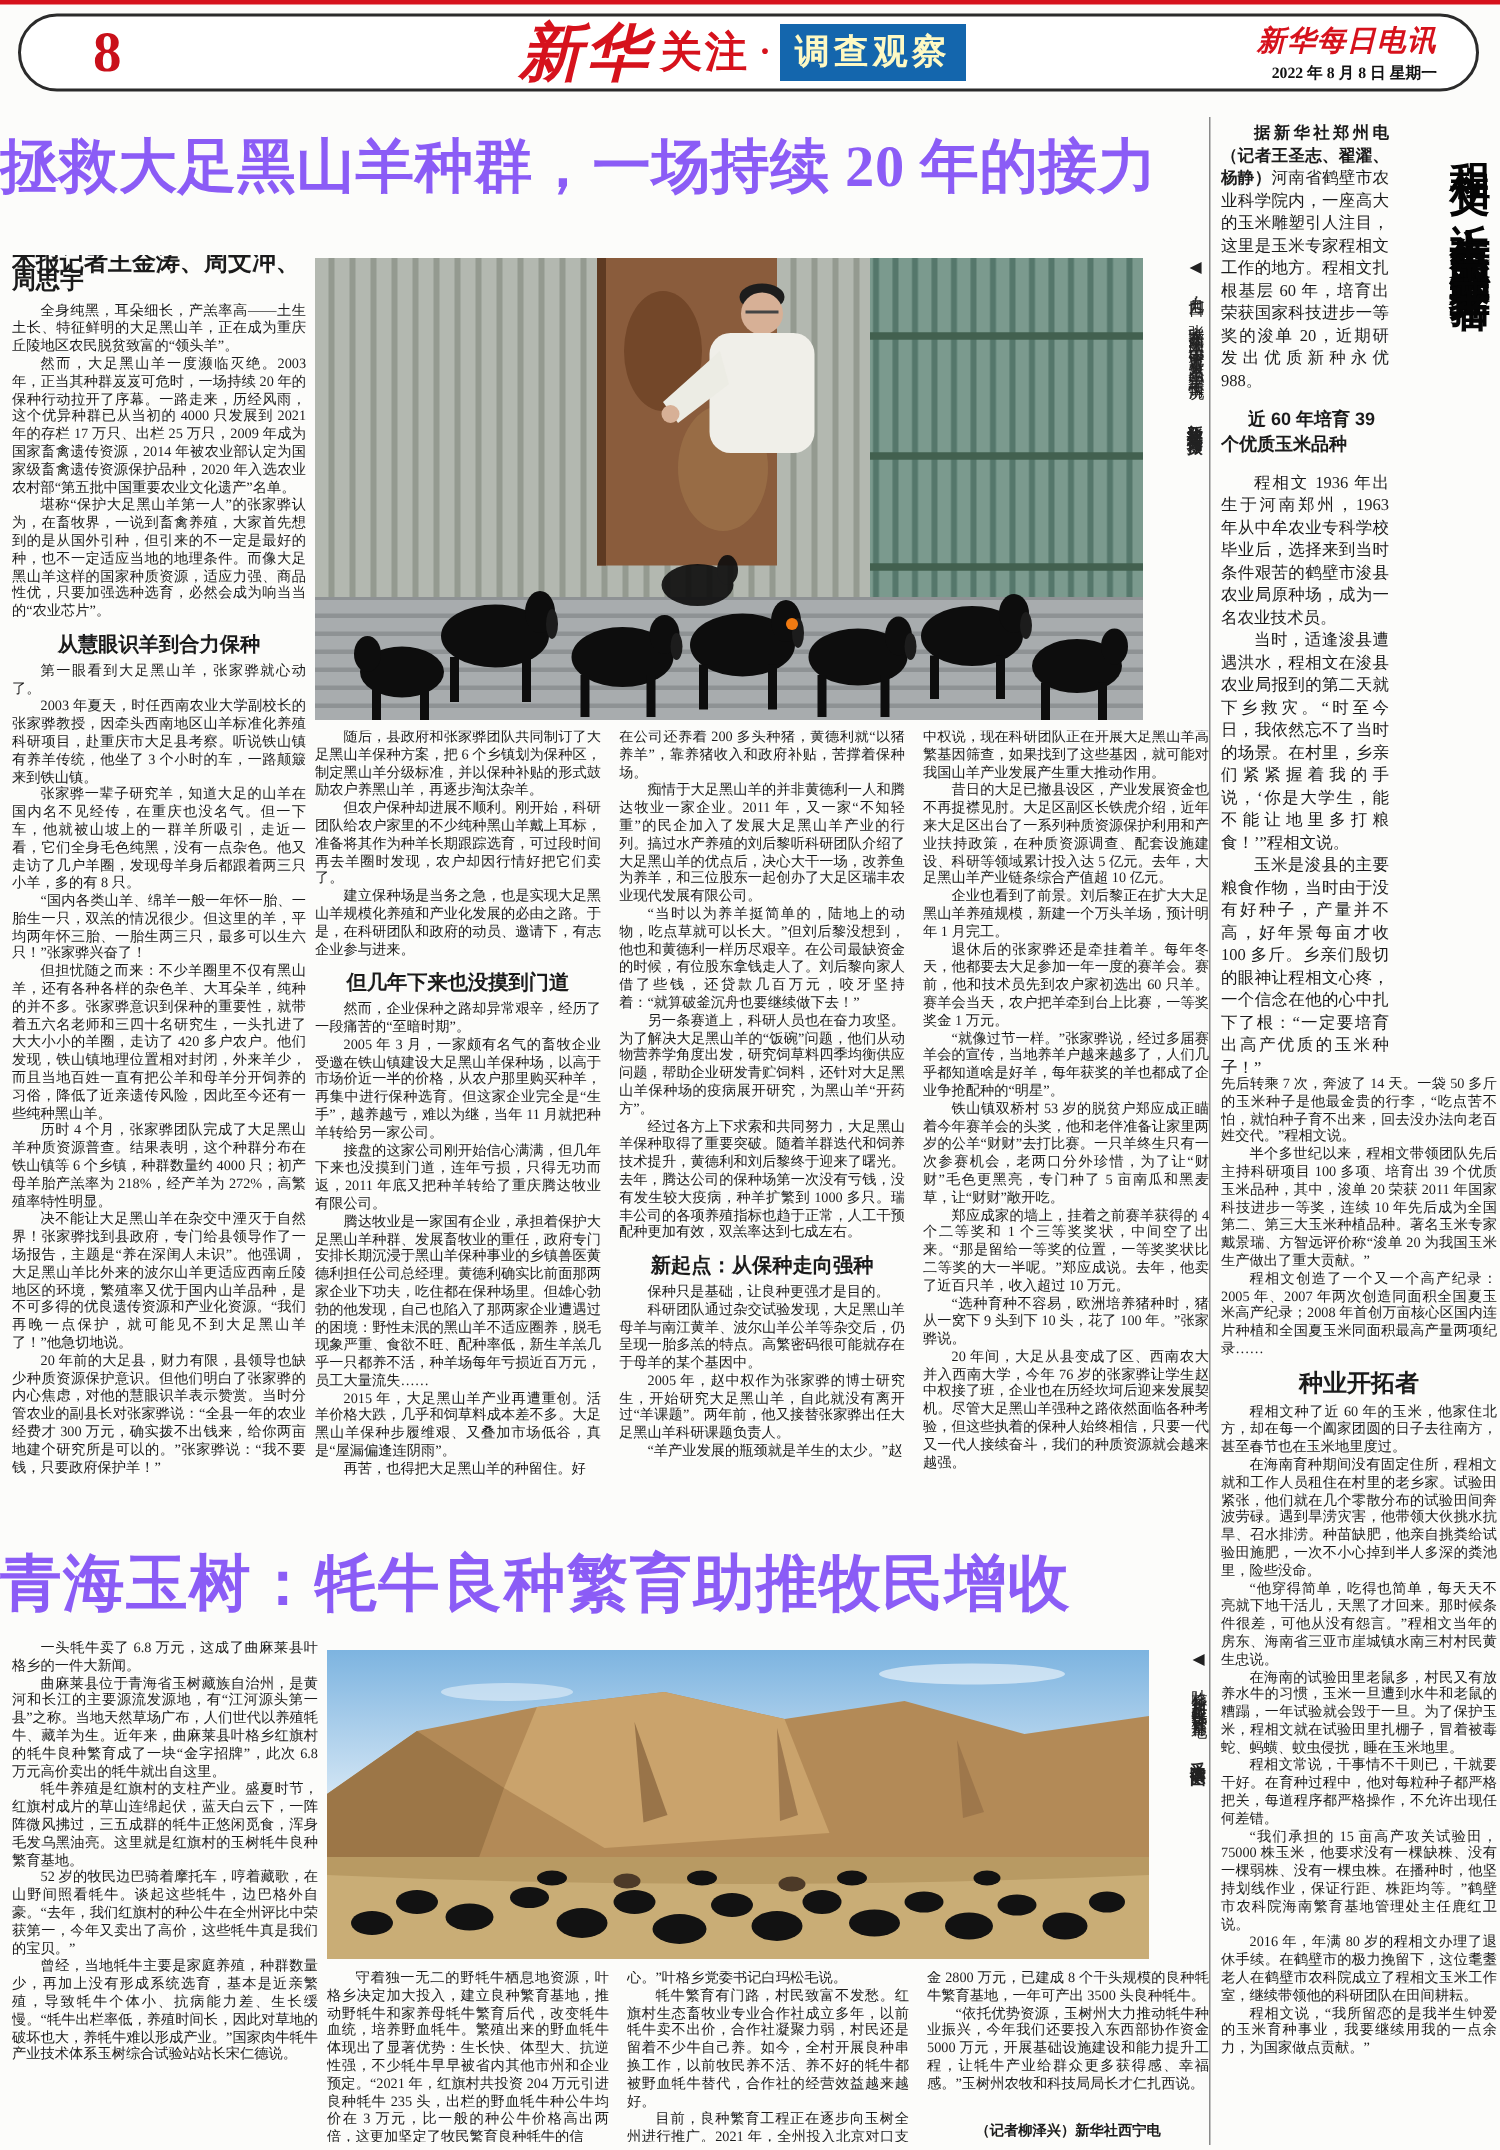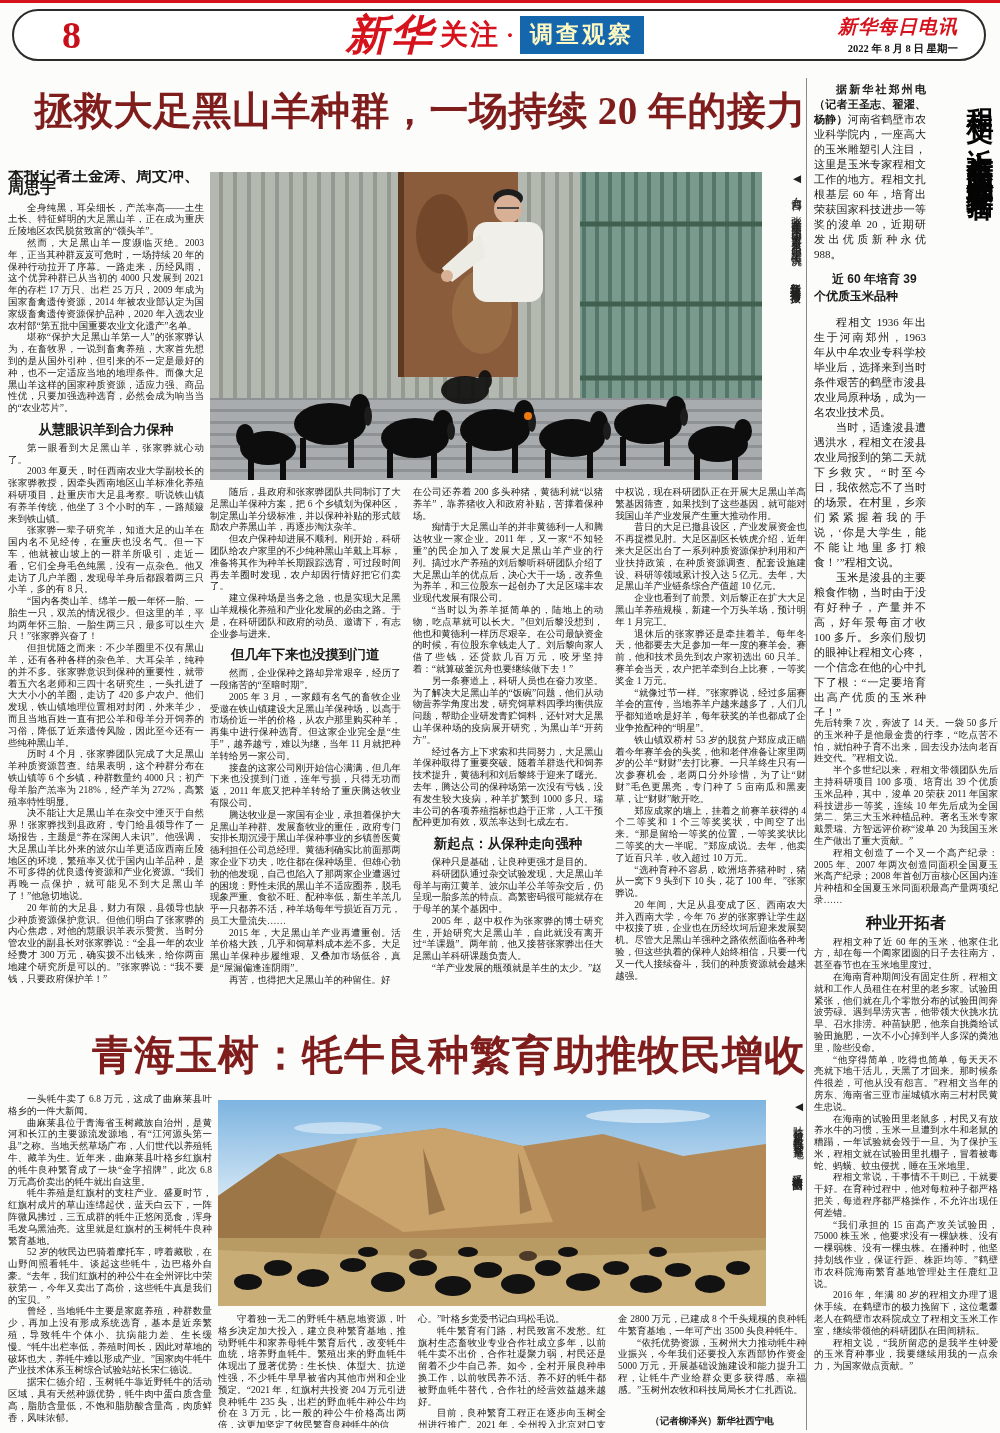--- a/index.html
+++ b/index.html
@@ -19,21 +19,21 @@
   .brand-word{color:#d6121c;font-size:28px;font-weight:bold;letter-spacing:2px;}
   .brand-dot{color:#d6121c;font-size:24px;font-weight:bold;}
   .brand-box{background:#1466ad;color:#fef9c3;font-weight:bold;font-size:23px;letter-spacing:3px;
     padding:3px 10px 4px;font-family:"Liberation Sans",sans-serif;}
   #mastheadwrap{margin-right:26px;text-align:right;}
   #masthead{color:#d6121c;font-size:19px;font-weight:bold;font-style:italic;letter-spacing:1px;}
   #dateline{font-size:10.5px;font-weight:bold;color:#111;margin-top:2px;}
   
   #vdiv{left:806px;top:78px;width:1px;height:1352px;background:#8a8a8a;}
   
-  .bigtitle{font-weight:bold;color:#7f1d1d;text-align:right;}
+  .bigtitle{font-weight:bold;color:#8b5cf6;text-align:left;}
   #goat-headline{left:0;top:84px;width:806px;font-size:39px;letter-spacing:0.5px;}
   #yak-headline{left:0;top:1028px;width:806px;font-size:41px;letter-spacing:1px;}
   .byline{font-family:"Liberation Sans",sans-serif;font-weight:bold;font-size:16px;margin:0 0 9px 0;}
   .subhead{font-family:"Liberation Sans",sans-serif;font-weight:bold;font-size:13.5px;
     text-align:center;text-indent:0;margin:9px 0 7px;}
   .col{overflow:hidden;}
   
   .photo{display:block;}
   .vcap{writing-mode:vertical-rl;font-size:10.5px;line-height:16px;letter-spacing:1.5px;color:#222;}
   .vcap .credit{font-weight:bold;font-family:"Liberation Sans",sans-serif;margin-top:8px;}
@@ -268,21 +268,20 @@
 </div>
 
 <div class="abs bigtitle" id="yak-headline">青海玉树：牦牛良种繁育助推牧民增收</div>
 
 <div class="abs col dense" style="left:8px;top:1094px;width:204px;height:334px;">
     <p class="para">一头牦牛卖了 6.8 万元，这成了曲麻莱县叶格乡的一件大新闻。</p>
     <p class="para">曲麻莱县位于青海省玉树藏族自治州，是黄河和长江的主要源流发源地，有“江河源头第一县”之称。当地天然草场广布，人们世代以养殖牦牛、藏羊为生。近年来，曲麻莱县叶格乡红旗村的牦牛良种繁育成了一块“金字招牌”，此次 6.8 万元高价卖出的牦牛就出自这里。</p>
     <p class="para">牦牛养殖是红旗村的支柱产业。盛夏时节，红旗村成片的草山连绵起伏，蓝天白云下，一阵阵微风拂过，三五成群的牦牛正悠闲觅食，浑身毛发乌黑油亮。这里就是红旗村的玉树牦牛良种繁育基地。</p>
     <p class="para">52 岁的牧民边巴骑着摩托车，哼着藏歌，在山野间照看牦牛。谈起这些牦牛，边巴格外自豪。“去年，我们红旗村的种公牛在全州评比中荣获第一，今年又卖出了高价，这些牦牛真是我们的宝贝。”</p>
     <p class="para">曾经，当地牦牛主要是家庭养殖，种群数量少，再加上没有形成系统选育，基本是近亲繁殖，导致牦牛个体小、抗病能力差、生长缓慢。“牦牛出栏率低，养殖时间长，因此对草地的破坏也大，养牦牛难以形成产业。”国家肉牛牦牛产业技术体系玉树综合试验站站长宋仁德说。</p>
-    <p class="para">据宋仁德介绍，玉树牦牛靠近野牦牛的活动区域，具有天然种源优势，牦牛肉中蛋白质含量高，脂肪含量低，不饱和脂肪酸含量高，肉质鲜香，风味浓郁。</p>
   </div>
 
 <div class="abs" style="left:218px;top:1100px;width:548px;height:206px;">
   <svg class="photo" width="548" height="206" viewBox="0 0 548 206">
     <defs>
       <linearGradient id="sky" x1="0" y1="0" x2="0" y2="1">
         <stop offset="0" stop-color="#7db4e0"></stop>
           <stop offset="1" stop-color="#d5e7f5"></stop>
       </linearGradient>
     </defs>

